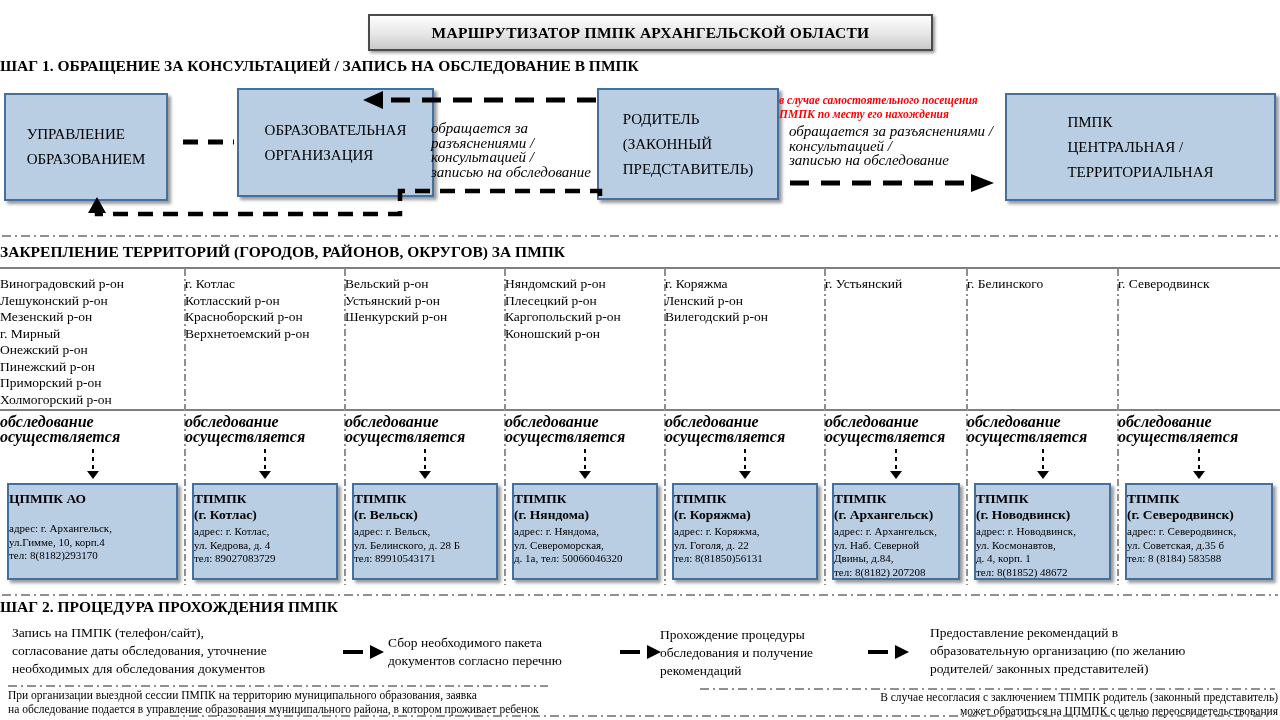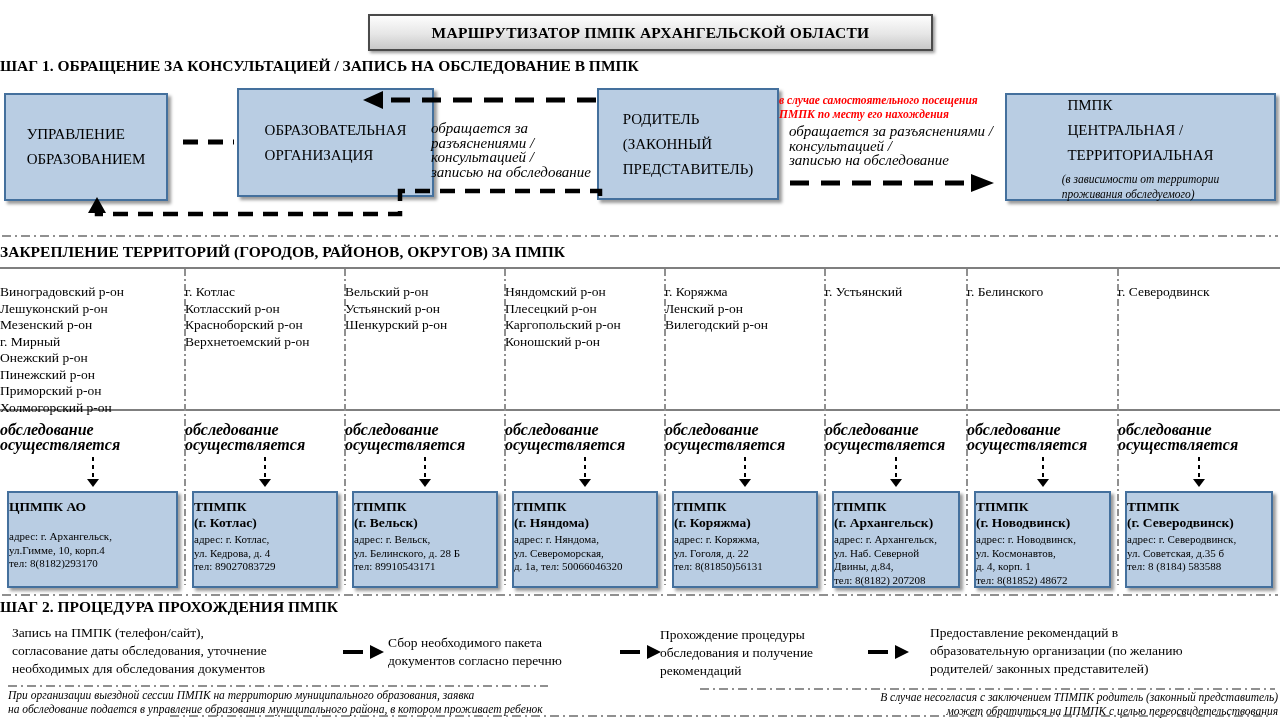--- a/index.html
+++ b/index.html
@@ -33,21 +33,21 @@
   .note-left{left:431px;top:121px;width:165px;}
   .note-red{left:779px;top:93px;width:224px;font-weight:bold;font-style:italic;font-size:11.5px;line-height:14px;color:var(--red_text,#f00);}
   .note-right{left:789px;top:124px;width:204px;}
 
   
   .ddline{height:2px;background:repeating-linear-gradient(90deg,#909090 0 9px,transparent 9px 13px,#909090 13px 15px,transparent 15px 19px);}
   .vline{width:2px;top:269px;height:316px;background:repeating-linear-gradient(180deg,#909090 0 7px,transparent 7px 10px,#909090 10px 12px,transparent 12px 15px);}
   .hsolid{height:2px;background:#7f7f7f;}
 
   
-  .tcol{top:276px;height:337px;}
+  .tcol{top:268px;height:337px;}
   .regions{margin-top:8px;font-size:13.5px;line-height:16.5px;}
   .exam{position:absolute;top:146px;left:0;width:100%;font-weight:bold;font-style:italic;font-size:16px;line-height:15px;}
   .darrow{position:absolute;top:181px;left:50%;margin-left:-1px;width:2px;height:22px;
     background:repeating-linear-gradient(180deg,#000 0 4px,transparent 4px 8px);}
   .darrow::after{content:"";position:absolute;top:100%;left:-5px;border:6px solid transparent;border-top:8px solid #000;border-bottom:0;}
   .pbox{position:absolute;top:215px;left:7px;right:7px;height:97px;background:var(--box_fill,#b9cde3);
     border:2px solid var(--box_border,#44709d);box-shadow:3px 3px 3px #9b9b9b;text-align:left;box-sizing:border-box;}
   .pbox-title{font-weight:bold;font-size:13.5px;line-height:16px;margin-top:6px;}
   .pbox-info{font-size:11px;line-height:13.5px;margin-top:2px;}
   .pbox-info.gap{margin-top:15px;}
@@ -56,21 +56,21 @@
   .sitem{font-size:13.5px;line-height:18px;}
   .s1{left:12px;top:624px;width:336px;}
   .s2{left:388px;top:634px;width:240px;}
   .s3{left:660px;top:626px;width:218px;}
   .s4{left:930px;top:624px;width:345px;}
   .step-arrow{display:flex;align-items:center;gap:7px;height:14px;}
   .step-arrow .dash{width:20px;height:4.5px;background:#000;}
   .step-arrow .head{width:0;height:0;border-left:14px solid #000;border-top:7px solid transparent;border-bottom:7px solid transparent;}
   .sa1{left:343px;top:645px;} .sa2{left:620px;top:645px;} .sa3{left:868px;top:645px;}
 
-  .footnote{font-style:italic;font-size:11.5px;line-height:13.5px;}
+  .footnote{font-size:11.5px;line-height:13.5px;}
   .fl{left:8px;top:689px;width:560px;text-align:left;}
   .fr{left:650px;top:691px;width:628px;text-align:right;}
 
   svg.overlay{position:absolute;left:0;top:0;pointer-events:none;}
 </style>
 </head>
 <body>
 
 <div id="canvas">
 
@@ -88,22 +88,20 @@
   </div>
   <div class="abs bluebox box-parent">
     <div class="bb-label center pre">РОДИТЕЛЬ
 (ЗАКОННЫЙ
 ПРЕДСТАВИТЕЛЬ)</div>
   </div>
   <div class="abs bluebox box-pmpk">
     <div class="bb-label center pre">ПМПК
 ЦЕНТРАЛЬНАЯ /
 ТЕРРИТОРИАЛЬНАЯ</div>
-    <div class="bb-note center pre">(в зависимости от территории
-проживания обследуемого)</div>
   </div>
 
   <div class="abs note-small center pre note-left">обращается за разъяснениями /
 консультацией /
 записью на обследование</div>
   <div class="abs center pre note-red">в случае самостоятельного посещения
 ПМПК по месту его нахождения</div>
   <div class="abs note-small center pre note-right">обращается за разъяснениями /
 консультацией /
 записью на обследование</div>
@@ -258,21 +256,21 @@
   <div class="abs h3 center">ШАГ 2. ПРОЦЕДУРА ПРОХОЖДЕНИЯ ПМПК</div>
   <div class="abs sitem center pre s1">Запись на ПМПК (телефон/сайт),
 согласование даты обследования, уточнение
 необходимых для обследования документов</div>
   <div class="abs sitem center pre s2">Сбор необходимого пакета
 документов согласно перечню</div>
   <div class="abs sitem center pre s3">Прохождение процедуры
 обследования и получение
 рекомендаций</div>
   <div class="abs sitem center pre s4">Предоставление рекомендаций в
-образовательную организации (по желанию
+образовательную организацию (по желанию
 родителей/ законных представителей)</div>
 
   <div class="abs step-arrow sa1">
       <div class="dash"></div>
       <div class="head"></div>
     </div>
   <div class="abs step-arrow sa2">
       <div class="dash"></div>
       <div class="head"></div>
     </div>

